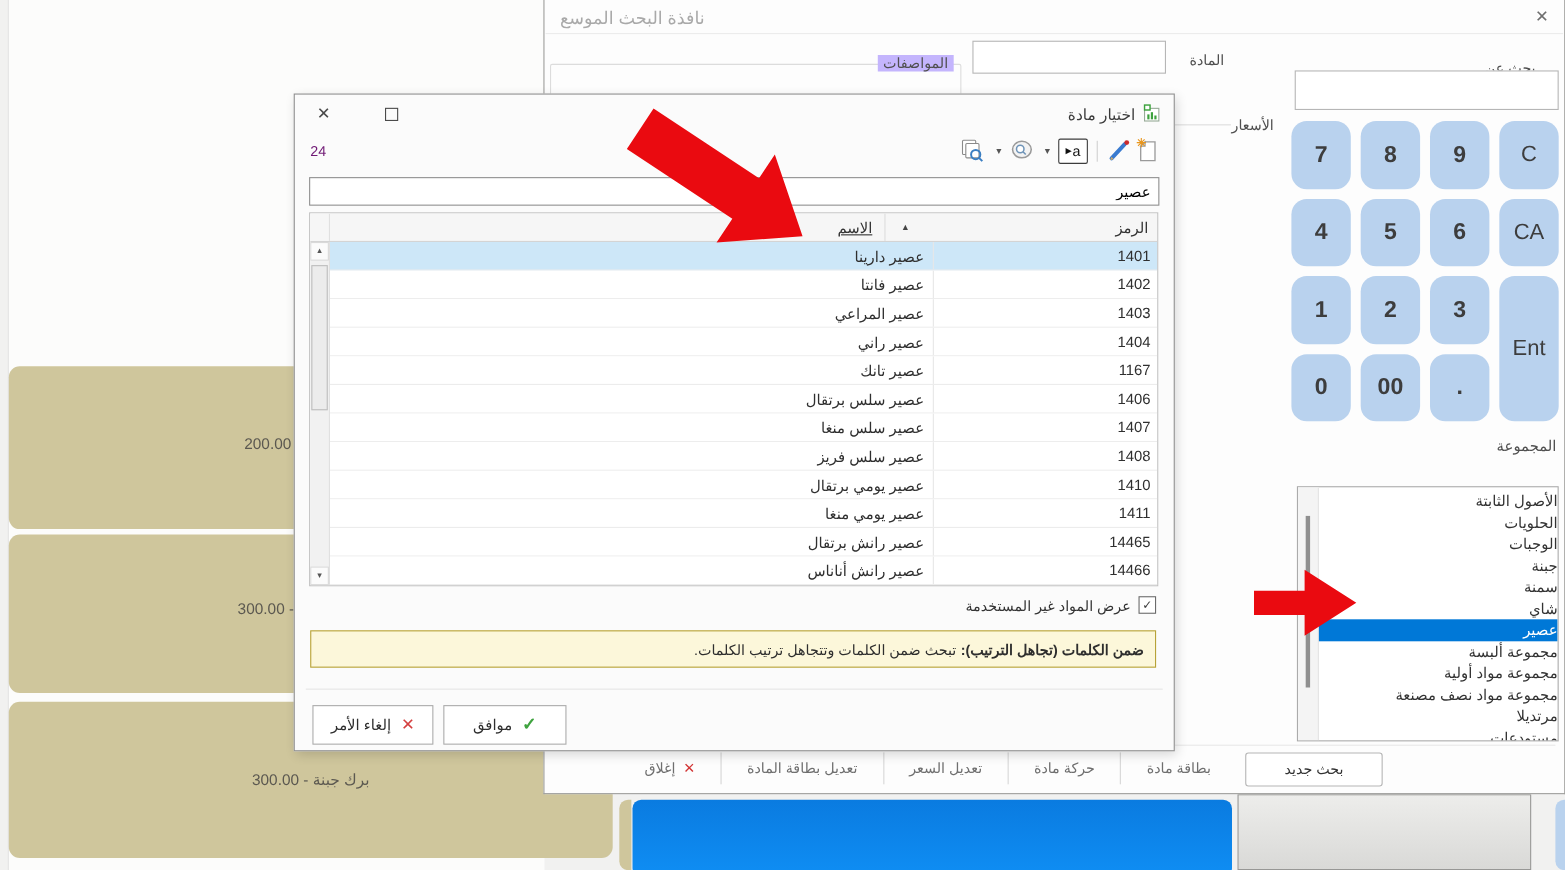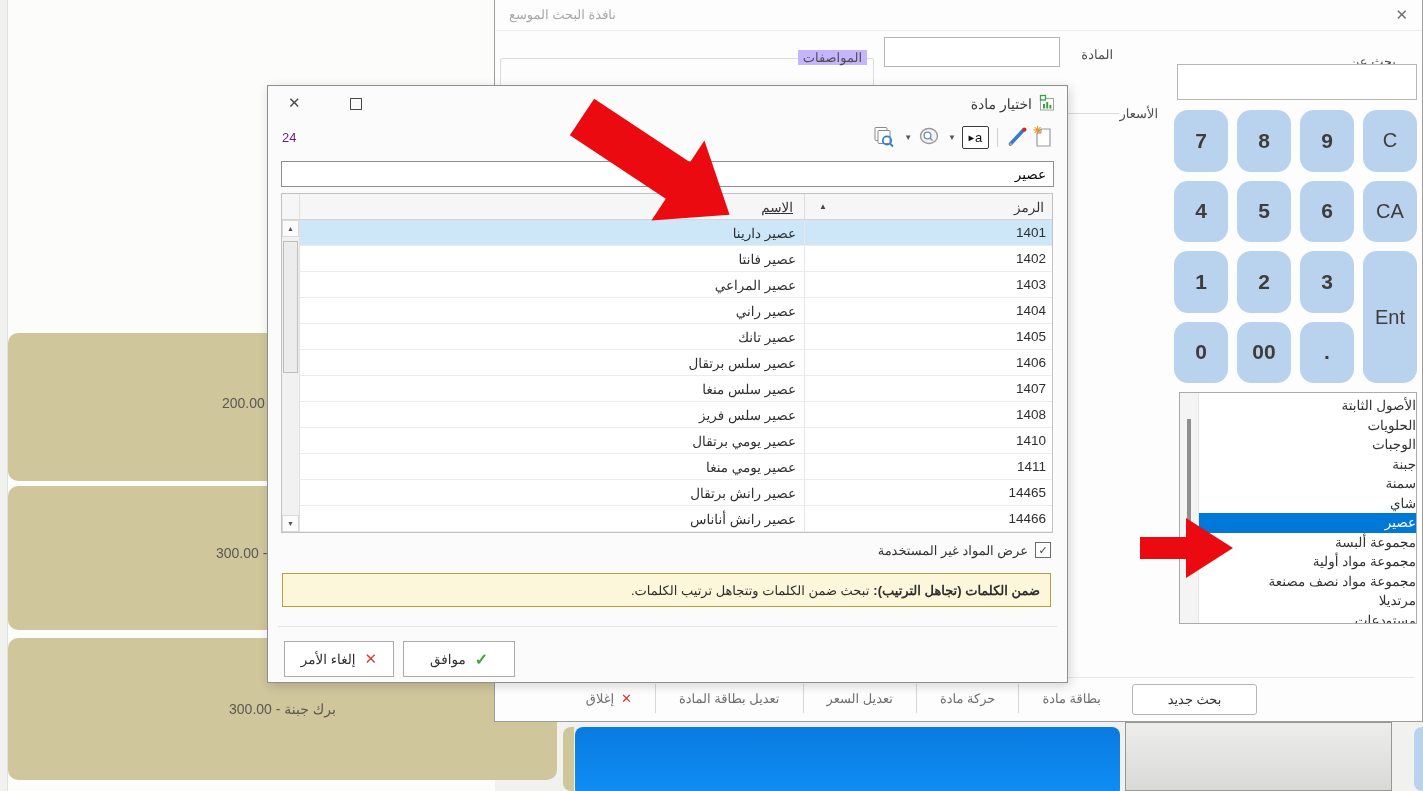--- a/index.html
+++ b/index.html
@@ -20,21 +20,21 @@
   .bottom-blue{position:absolute;left:575px;top:727px;width:545px;height:70px;border-radius:8px;
     background:linear-gradient(180deg,#0a7be0,#0f8ef4);}
   .bottom-gray{position:absolute;left:1125px;top:722px;width:267px;height:69px;box-sizing:border-box;
     background:linear-gradient(180deg,#ededeb,#d9d9d7);border:1px solid #979795;}
   .bottom-sliver{position:absolute;left:1414px;top:727px;width:9px;height:64px;background:#b9d2ee;border-radius:8px 0 0 8px;}
 
   
   .search-window{position:absolute;left:494px;top:0;width:929px;height:722px;box-sizing:border-box;
     background:#fdfdfd;border:1px solid #9d9d9b;border-top:none;direction:rtl;}
   .sw-titlebar-line{position:absolute;top:30px;left:1px;right:1px;height:1px;background:#ececec;}
-  .sw-title{position:absolute;left:14px;top:7px;font-size:13px;color:#a9a9a9;}
+  .sw-title{position:absolute;left:14px;top:7px;font-size:16px;color:#a9a9a9;}
   .sw-close{position:absolute;right:14px;top:6px;font-size:15px;color:#6e6e6e;cursor:default;}
   .sw-label{position:absolute;font-size:13px;color:#4f4f4f;}
   #lbl-search-for{right:26px;top:54px;}
   #inp-search-for{position:absolute;right:5px;top:64px;width:240px;height:36px;border:1px solid #b6b6b6;background:#fff;box-sizing:border-box;font:13px "Liberation Sans",sans-serif;padding:0 6px;}
   #lbl-material{right:309px;top:47px;}
   #inp-material{position:absolute;right:362px;top:37px;width:176px;height:30px;border:1px solid #b6b6b6;background:#fff;box-sizing:border-box;font:13px "Liberation Sans",sans-serif;padding:0 6px;}
   .specs-box{position:absolute;right:548px;top:58px;width:372px;height:192px;border:1px solid #dcdcdc;border-radius:2px;}
   .specs-legend{position:absolute;top:-9px;right:6px;background:#c4b5fd;padding:0 5px;font-size:13px;color:#4f4f4f;}
   #lbl-prices{right:260px;top:106px;background:#fdfdfd;padding:0 4px;}
   .prices-line{position:absolute;top:113px;right:303px;width:52px;height:1px;background:#dcdcdc;}
@@ -42,21 +42,21 @@
   
   .keypad{position:absolute;right:5px;top:110px;width:243px;height:273px;display:grid;
     grid-template-columns:repeat(4,1fr);grid-template-rows:repeat(4,1fr);gap:9px;direction:ltr;}
   .key{background:#b9d2ee;border-radius:14px;display:flex;align-items:center;justify-content:center;
     font-size:21px;font-weight:700;color:#3d3d3d;cursor:default;}
   .key.fn{font-weight:400;font-size:20px;}
   .key.tall{grid-column:4;grid-row:3/5;}
 
   
   #lbl-group{right:7px;top:397px;font-size:13.5px;}
-  .group-box{position:absolute;right:5px;top:392px;width:238px;height:232px;box-sizing:border-box;
+  .group-box{position:absolute;right:5px;top:442px;width:238px;height:232px;box-sizing:border-box;
     border:1px solid #ababab;background:#fff;overflow:hidden;}
   .grp-scroll{position:absolute;left:0;top:0;bottom:0;width:18px;background:#f4f4f4;border-right:1px solid #e4e4e4;}
   .grp-thumb{position:absolute;left:7px;top:26px;width:4px;height:156px;background:#8f8f8f;}
   .grp-items{position:absolute;right:0;left:19px;top:3px;}
   .grp-item{height:19.5px;line-height:19.5px;font-size:13.5px;color:#333;text-align:right;padding-left:4px;white-space:nowrap;cursor:default;}
   .grp-item.selected{background:#0078d7;color:#fff;}
 
   
   .sw-footer-line{position:absolute;top:677px;left:8px;right:8px;height:1px;background:#e9e9e9;}
   .btn-new-search{position:absolute;right:165px;top:684px;width:123px;height:29px;background:#fff;
@@ -91,21 +91,21 @@
     padding-left:8px;border-left:1px solid #dcdcdc;box-sizing:border-box;}
   .h-code .h-text{position:absolute;right:8px;}
   .h-sort{position:absolute;left:14px;top:8px;font-size:8px;color:#444;}
   .h-name{flex:1;display:flex;align-items:center;justify-content:flex-start;position:relative;}
   .h-name .h-text{position:absolute;right:11px;text-decoration:underline;}
   .h-corner{width:18px;border-right:1px solid #e0e0e0;box-sizing:border-box;background:#f6f6f6;}
   .thead .h-text{font-size:13.5px;color:#333;}
   .tbody{margin-left:18px;}
   .trow{height:26px;display:flex;border-bottom:1px solid #ececec;box-sizing:border-box;background:#fff;cursor:default;}
   .trow.selected{background:#cde7f8;}
-  .cell-code{width:248px;box-sizing:border-box;border-left:1px solid #e7e7e7;text-align:right;padding-left:0;
+  .cell-code{width:204px;box-sizing:border-box;border-left:1px solid #e7e7e7;text-align:right;padding-left:0;
     padding-right:0;display:flex;align-items:center;justify-content:flex-end;font-size:13.5px;color:#2f2f2f;direction:ltr;}
   .cell-code{padding-right:0;padding-left:6px;justify-content:flex-end;}
   .cell-code span{margin-right:6px;}
   .cell-name{flex:1;display:flex;align-items:center;font-size:13.5px;color:#2f2f2f;padding-right:8px;}
   .v-scroll{position:absolute;left:0;top:26px;bottom:0;width:18px;background:#f1f1f1;border-right:1px solid #e0e0e0;box-sizing:border-box;}
   .v-btn{position:absolute;left:0;width:17px;height:17px;background:#fbfbfb;border:1px solid #d9d9d9;box-sizing:border-box;
     display:flex;align-items:center;justify-content:center;font-size:7px;color:#555;cursor:default;}
   .v-btn.up{top:0;}
   .v-btn.down{bottom:0;}
   .v-thumb{position:absolute;left:1px;top:21px;width:15px;height:132px;background:#ececec;border:1px solid #bdbdbd;box-sizing:border-box;}
@@ -357,21 +357,21 @@
 
         <div class="trow">
           <div class="cell-code">
             <span>1404</span>
           </div>
           <div class="cell-name">عصير راني</div>
         </div>
 
         <div class="trow">
           <div class="cell-code">
-            <span>1405</span>
+            <span>1167</span>
           </div>
           <div class="cell-name">عصير تانك</div>
         </div>
 
         <div class="trow">
           <div class="cell-code">
             <span>1406</span>
           </div>
           <div class="cell-name">عصير سلس برتقال</div>
         </div>

